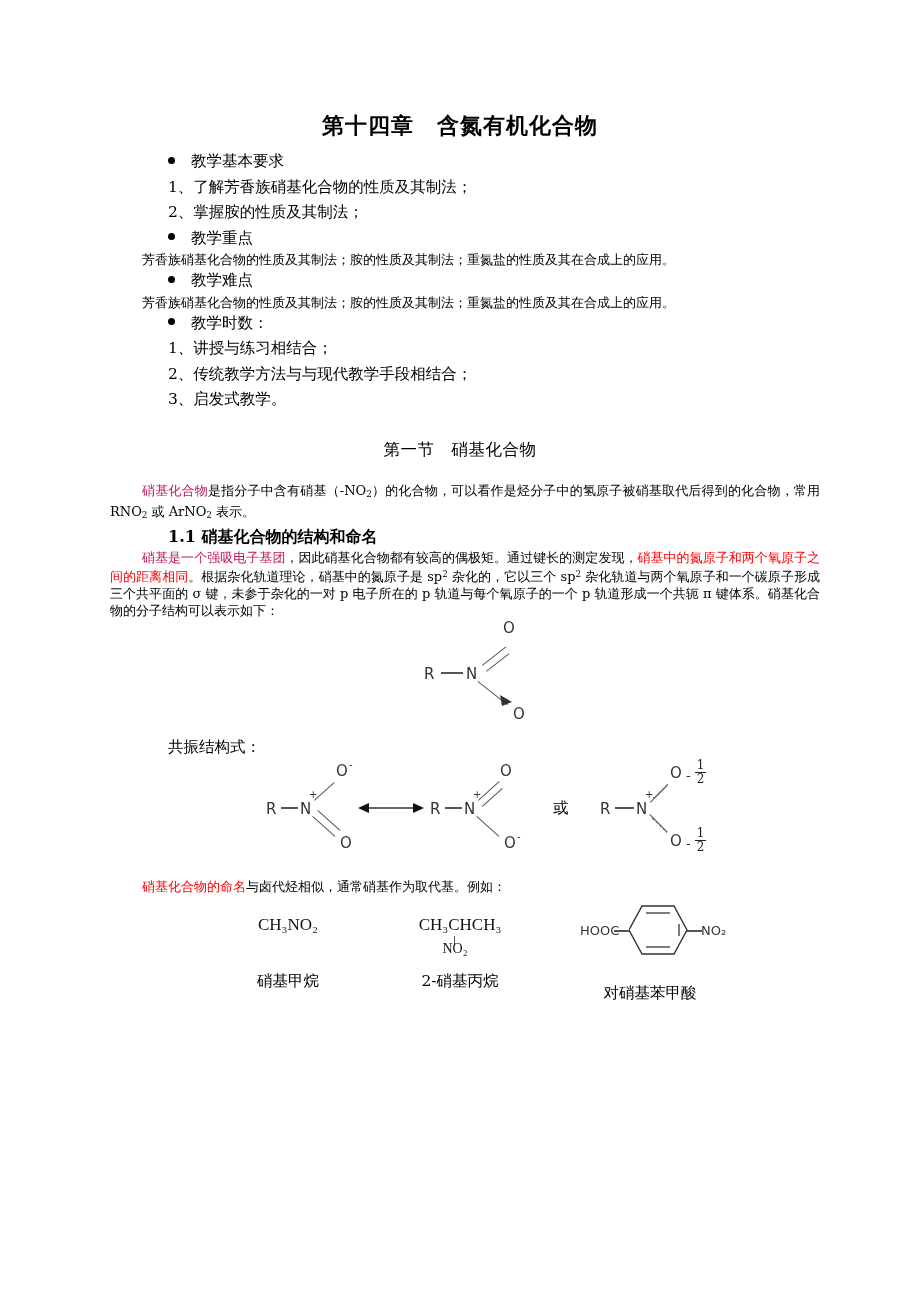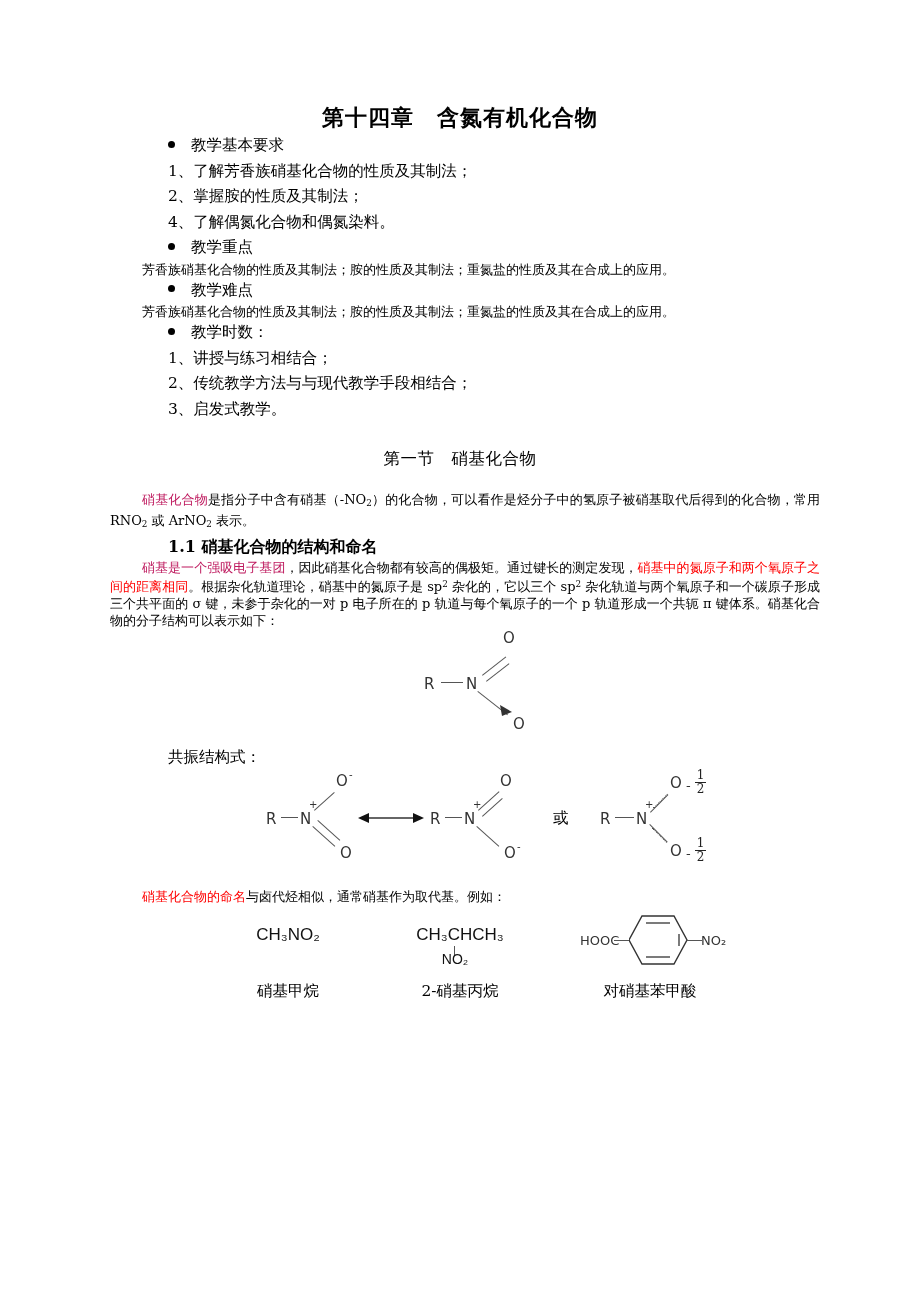--- a/index.html
+++ b/index.html
@@ -11,21 +11,21 @@
     position:relative;
     overflow:hidden;
   }
   .page { position:absolute; left:0; top:0; width:920px; height:1302px; }
 
   .chapter-title {
     text-align:center;
     font-size:22px;
     font-weight:bold;
     letter-spacing:1px;
-    margin:0;
+    margin:8px;
     padding-top:103px;
   }
 
   .outline { margin:0; padding:0 100px 0 0; }
 
   .bullet-line {
     font-size:15.5px;
     line-height:25.5px;
     padding-left:168px;
     white-space:pre;
@@ -114,21 +114,21 @@
   .frac .den { display:block; }
 
   .cap {
     position:absolute;
     font-size:15.5px;
     color:#000;
     text-align:center;
   }
   .formula {
     position:absolute;
-    font-family:Liberation Sans, sans-serif;
+    font-family:Liberation Serif, serif;
     font-size:17px;
     color:#111;
     text-align:center;
   }
   .reson-label {
     position:absolute;
     font-size:15.5px;
   }
   .or-label {
     position:absolute;
@@ -141,21 +141,20 @@
 <div class="page">
 
   <h1 class="chapter-title">第十四章　含氮有机化合物</h1>
 
   <div class="outline">
 
     <div class="bullet-line"><span class="bullet-dot"></span><span>教学基本要求</span></div>
 
     <div class="num-line">1、了解芳香族硝基化合物的性质及其制法；</div>
     <div class="num-line">2、掌握胺的性质及其制法；</div>
-    <div class="num-line">4、了解偶氮化合物和偶氮染料。</div>
 
     <div class="bullet-line"><span class="bullet-dot"></span><span>教学重点</span></div>
     <div class="para-wrap">芳香族硝基化合物的性质及其制法；胺的性质及其制法；重氮盐的性质及其在合成上的应用。</div>
 
     <div class="bullet-line"><span class="bullet-dot"></span><span>教学难点</span></div>
     <div class="para-wrap">芳香族硝基化合物的性质及其制法；胺的性质及其制法；重氮盐的性质及其在合成上的应用。</div>
 
     <div class="bullet-line"><span class="bullet-dot"></span><span>教学时数：</span></div>
 
 
@@ -269,16 +268,16 @@
     <span class="atom" style="left:580px; top:14px; font-size:13px;">HOOC</span>
     <div class="bond" style="left:614px; top:21px; width:16px;"></div>
     <svg width="64" height="52" style="position:absolute; left:629px; top:-4px;">
       <polygon points="13,1 45,1 58,25 45,49 13,49 0,25" fill="none" stroke="#333" stroke-width="1.4"></polygon>
       <line x1="17" y1="8" x2="41" y2="8" stroke="#333" stroke-width="1.3"></line>
       <line x1="17" y1="42" x2="41" y2="42" stroke="#333" stroke-width="1.3"></line>
       <line x1="50" y1="19" x2="50" y2="31" stroke="#333" stroke-width="1.3"></line>
     </svg>
     <div class="bond" style="left:687px; top:21px; width:15px;"></div>
     <span class="atom" style="left:701px; top:14px; font-size:13px;">NO₂</span>
-    <span class="cap" style="left:580px; top:62px; width:140px;">对硝基苯甲酸</span>
+    <span class="cap" style="left:580px; top:74px; width:140px;">对硝基苯甲酸</span>
   </div>
 
 </div>
 
 </body></html>

